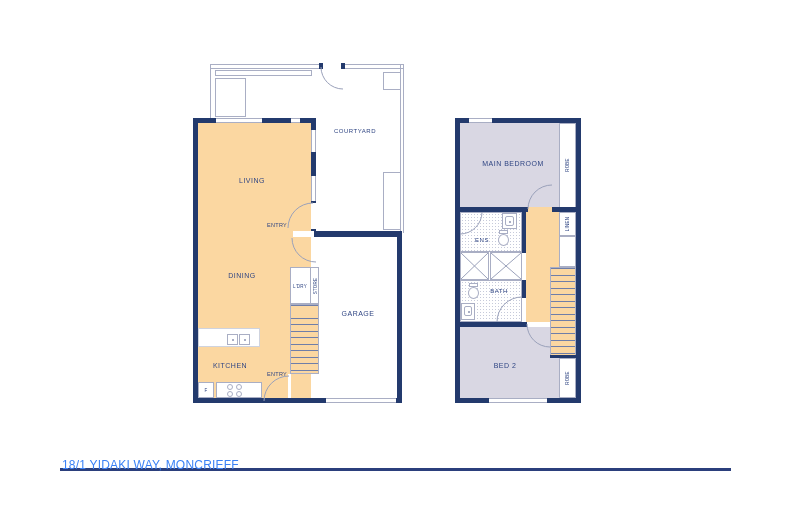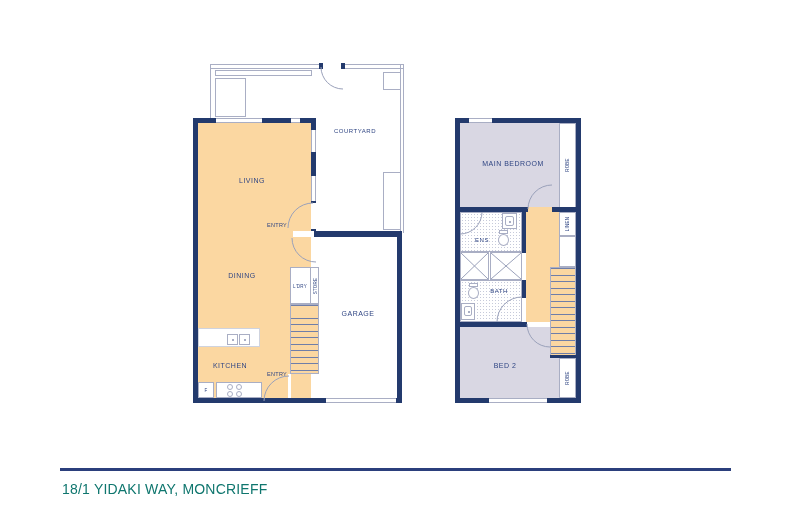--- a/index.html
+++ b/index.html
@@ -21,21 +21,21 @@
   .lbl.small{font-size:5.5px;letter-spacing:0.3px;}
   .lbl.tiny{font-size:4.5px;letter-spacing:0.2px;}
   .vert{writing-mode:vertical-rl;transform:translate(-50%,-50%) rotate(180deg);}
   .burner{position:absolute;width:6px;height:6px;border:1px solid #a9aec4;border-radius:50%;background:#fff;box-sizing:border-box;}
   .toilet-bowl{position:absolute;background:#fff;border:1px solid #a9aec4;border-radius:50%;box-sizing:border-box;}
   .toilet-tank{position:absolute;background:#fff;border:1px solid #a9aec4;box-sizing:border-box;}
   .sink{position:absolute;background:#fff;border:1px solid #a9aec4;border-radius:2px;box-sizing:border-box;}
   .dot{position:absolute;width:2px;height:2px;background:#a9aec4;}
   svg.overlay{position:absolute;left:0;top:0;pointer-events:none;}
   #rule{position:absolute;left:60px;top:468px;width:671px;height:3px;background:#2b3f7c;}
-  #address{position:absolute;left:62px;top:481px;font-size:14px;color:#0f766e;letter-spacing:0.2px;}
+  #address{position:absolute;left:62px;top:458px;font-size:12px;color:#3b82f6;letter-spacing:0.2px;}
 </style>
 </head>
 <body>
 
 <div id="canvas">
 
   <div>
 
     <div class="gline" style="left:210px;top:64px;width:112px;height:1px;"></div>
     <div class="gline" style="left:343px;top:64px;width:60px;height:1px;"></div>

